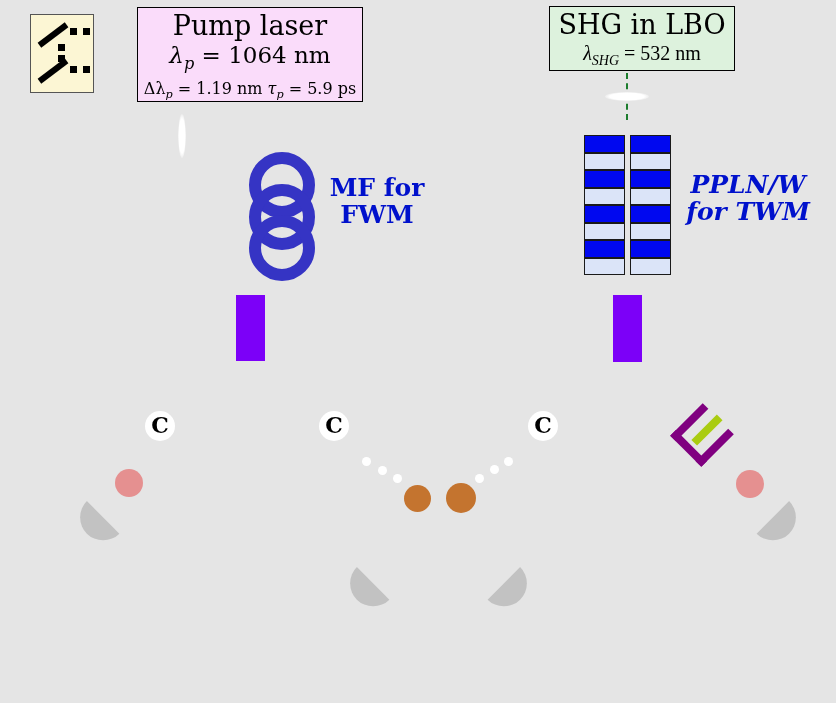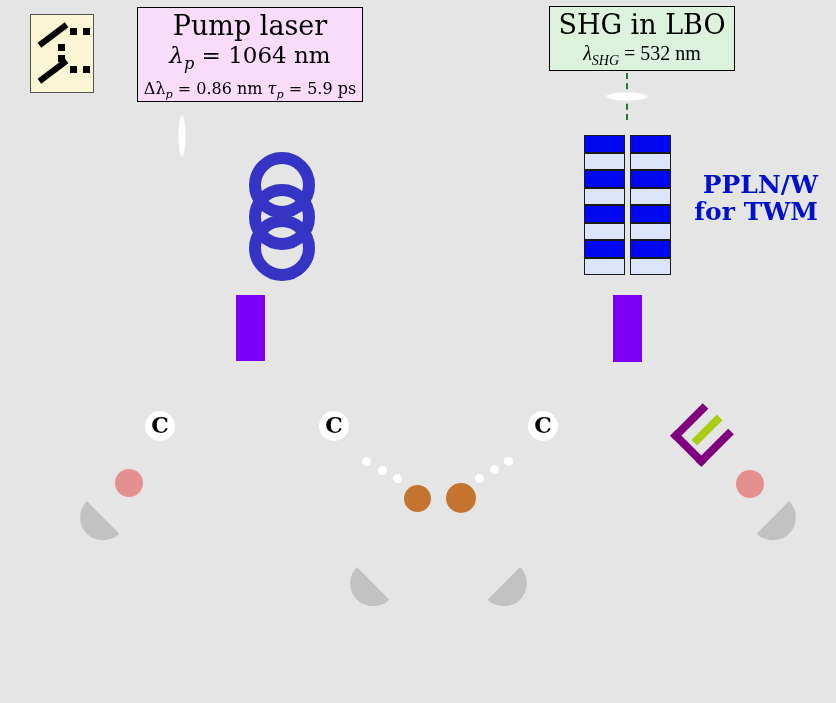--- a/index.html
+++ b/index.html
@@ -73,35 +73,39 @@
     <div class="lsq" style="left:52px;top:13px;"></div>
     <div class="lsq" style="left:27px;top:29px;"></div>
     <div class="lsq" style="left:27px;top:40px;"></div>
     <div class="lsq" style="left:39px;top:51px;"></div>
     <div class="lsq" style="left:52px;top:51px;"></div>
   </div>
 
   <div id="pump-box" class="abs infobox">
     <div class="t1">Pump laser</div>
     <div class="t2"><span class="sym">λ</span><span class="sub">p</span><span> = 1064 nm</span></div>
-    <div class="t3"><span>Δλ</span><span class="sub">p</span><span> = 0.86 nm </span><span class="sym">τ</span><span class="sub">p</span><span> = 5.9 ps</span></div>
+    <div class="t3"><span>Δλ</span><span class="sub">p</span><span> = 1.19 nm </span><span class="sym">τ</span><span class="sub">p</span><span> = 5.9 ps</span></div>
   </div>
 
   <div id="shg-box" class="abs infobox">
     <div class="t1">SHG in LBO</div>
     <div class="t2"><span class="sym">λ</span><span class="sub">SHG</span><span> = 532 nm</span></div>
   </div>
 
   <div id="lens-v" class="abs lens"></div>
   <div id="green-dash" class="abs"></div>
   <div id="lens-h" class="abs lens"></div>
 
   <div class="coil-ring" style="left:249px;top:152px;"></div>
   <div class="coil-ring" style="left:249px;top:184px;"></div>
   <div class="coil-ring" style="left:249px;top:215px;"></div>
+  <div class="abs blue-label" style="left:322px;top:174px;width:110px;text-align:center;">
+    <div>MF for</div>
+    <div>FWM</div>
+  </div>
 
   <div id="ppln" class="abs">
     <div class="ppln-col" style="left:0;">
       <div class="stripe s-b"></div>
         <div class="stripe s-l"></div>
       <div class="stripe s-b"></div>
         <div class="stripe s-l"></div>
       <div class="stripe s-b"></div>
         <div class="stripe s-l"></div>
       <div class="stripe s-b"></div>
@@ -111,21 +115,21 @@
       <div class="stripe s-b"></div>
         <div class="stripe s-l"></div>
       <div class="stripe s-b"></div>
         <div class="stripe s-l"></div>
       <div class="stripe s-b"></div>
         <div class="stripe s-l"></div>
       <div class="stripe s-b"></div>
         <div class="stripe s-l"></div>
     </div>
   </div>
-  <div class="abs blue-label" style="left:678px;top:171px;width:140px;text-align:right;">
+  <div class="abs blue-label" style="left:678px;top:171px;width:140px;text-align:center;font-style:italic;">
     <div>PPLN/W</div>
     <div>for TWM</div>
   </div>
 
   <div id="filter-left" class="abs filter"></div>
   <div id="filter-right" class="abs filter"></div>
 
   <div class="abs circulator" style="left:145px;top:411px;"><span>C</span></div>
   <div class="abs circulator" style="left:319px;top:411px;"><span>C</span></div>
   <div class="abs circulator" style="left:528px;top:411px;"><span>C</span></div>

